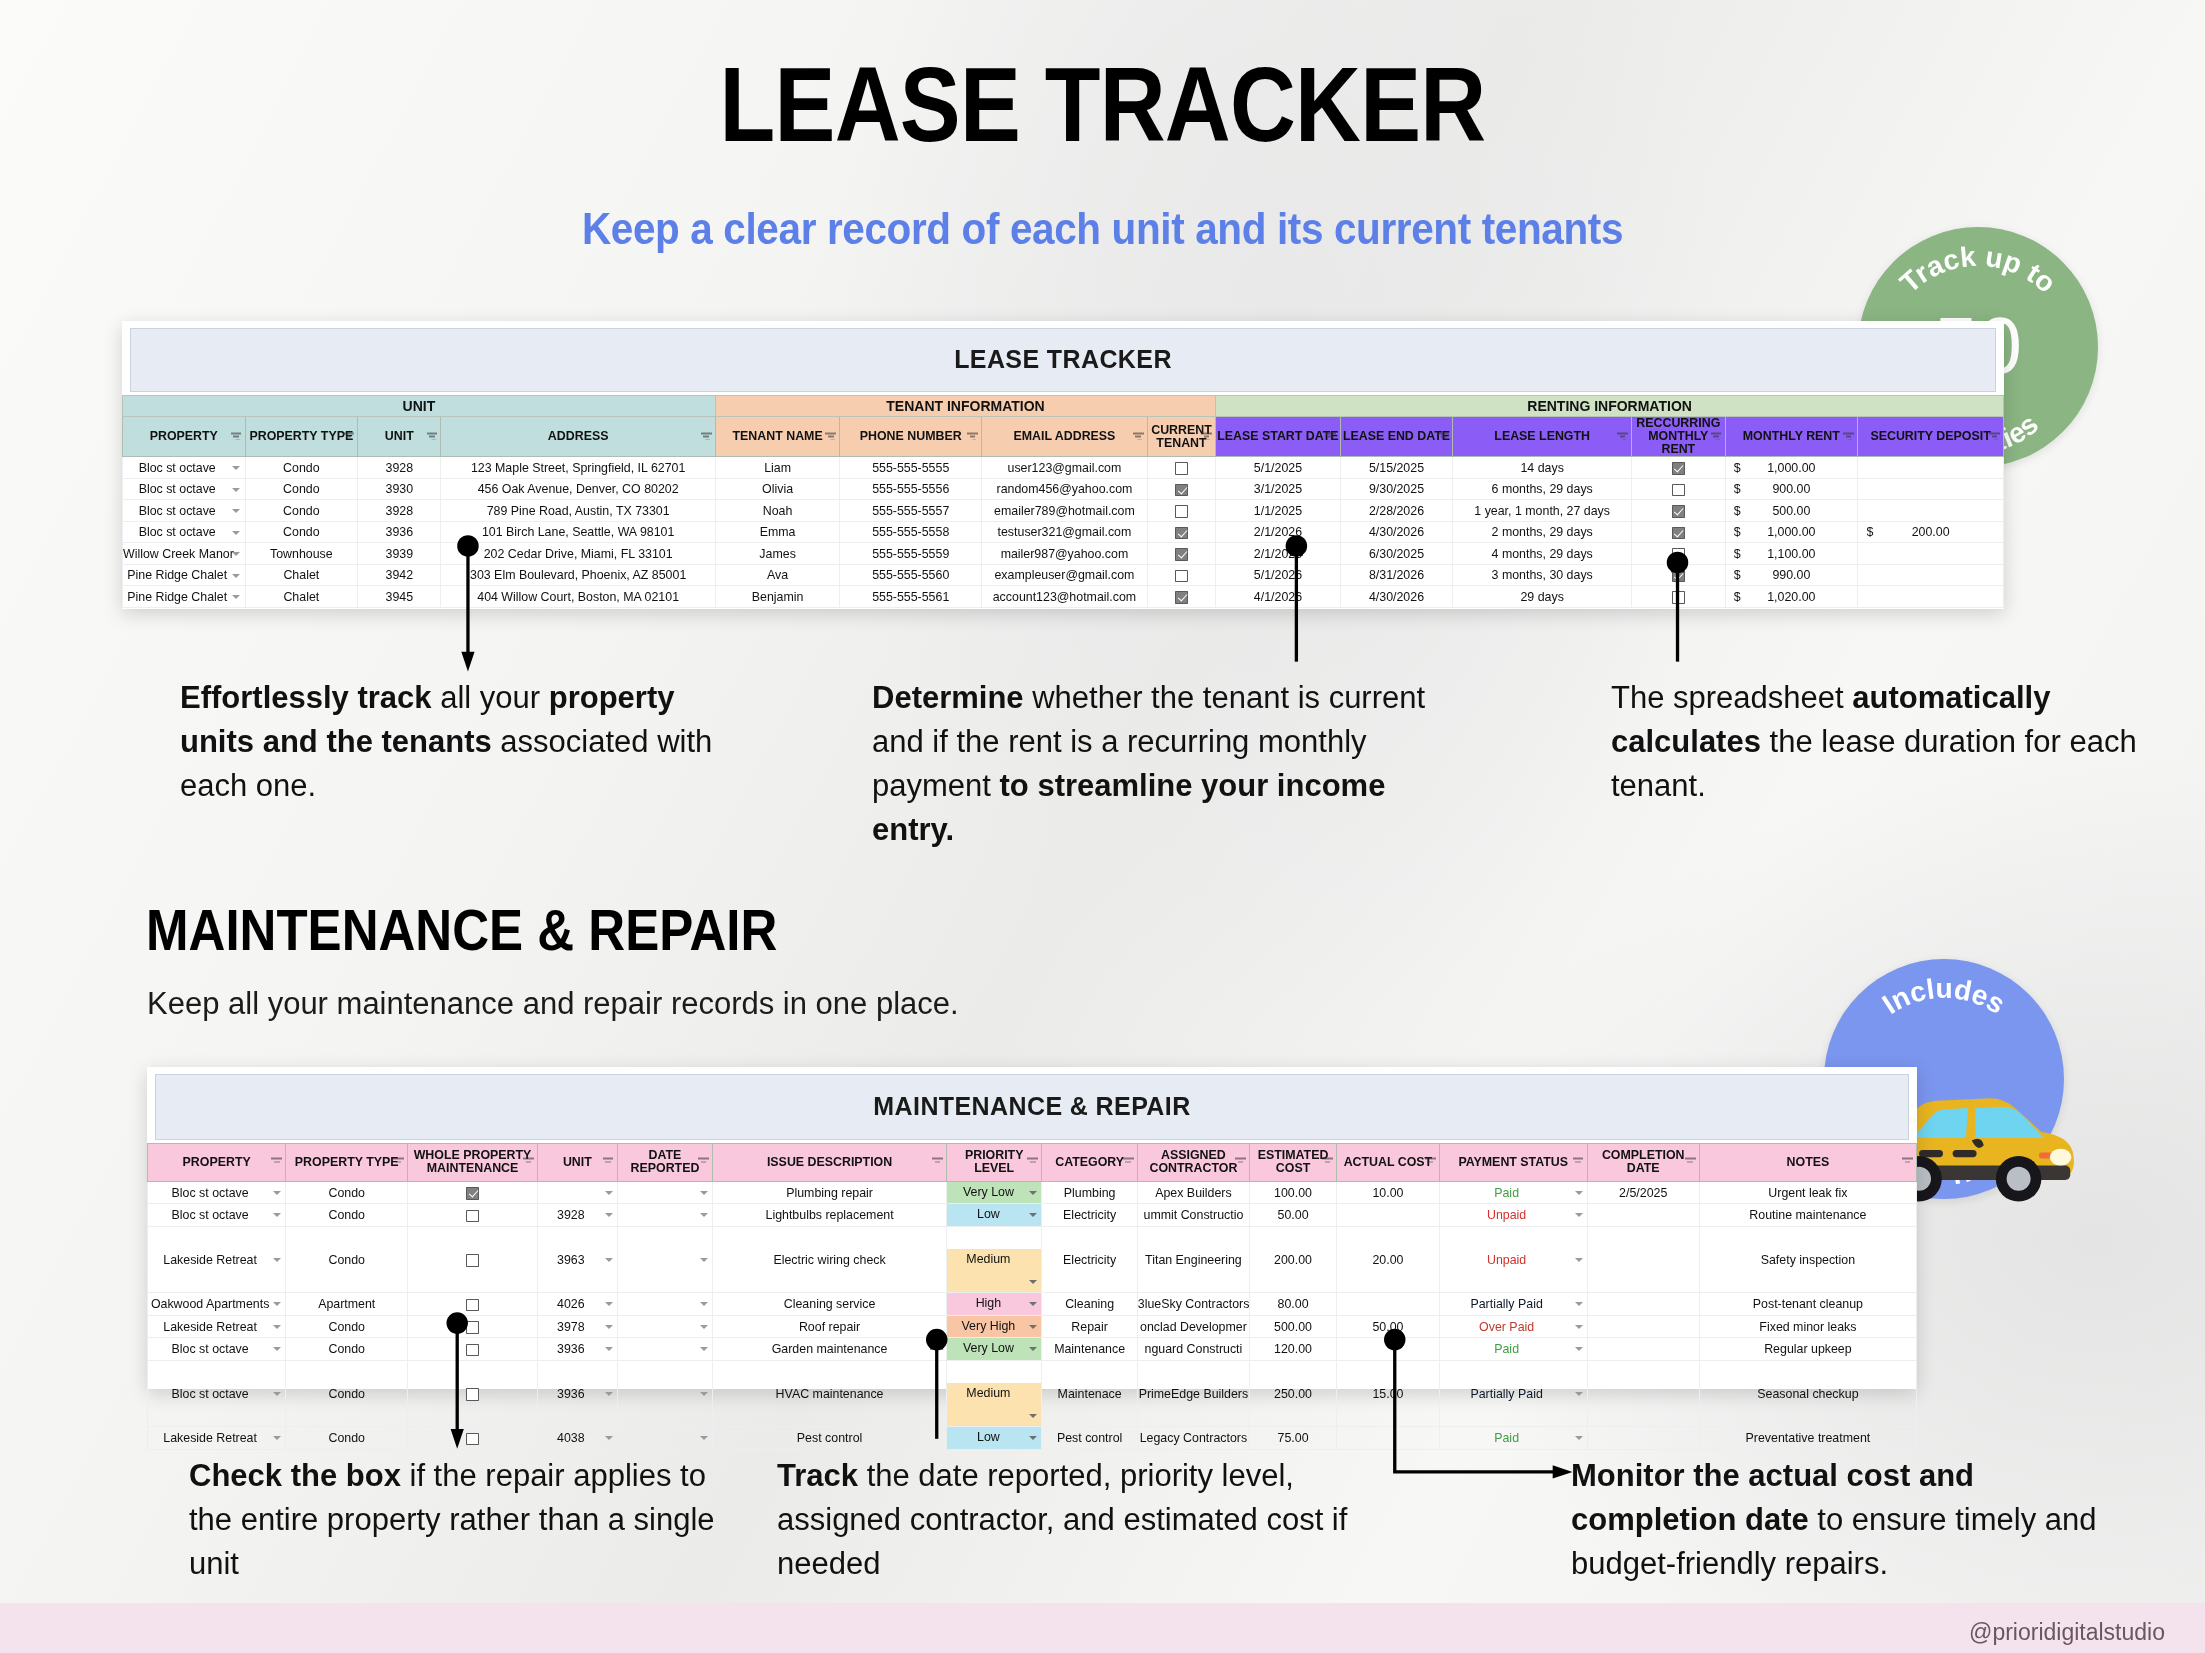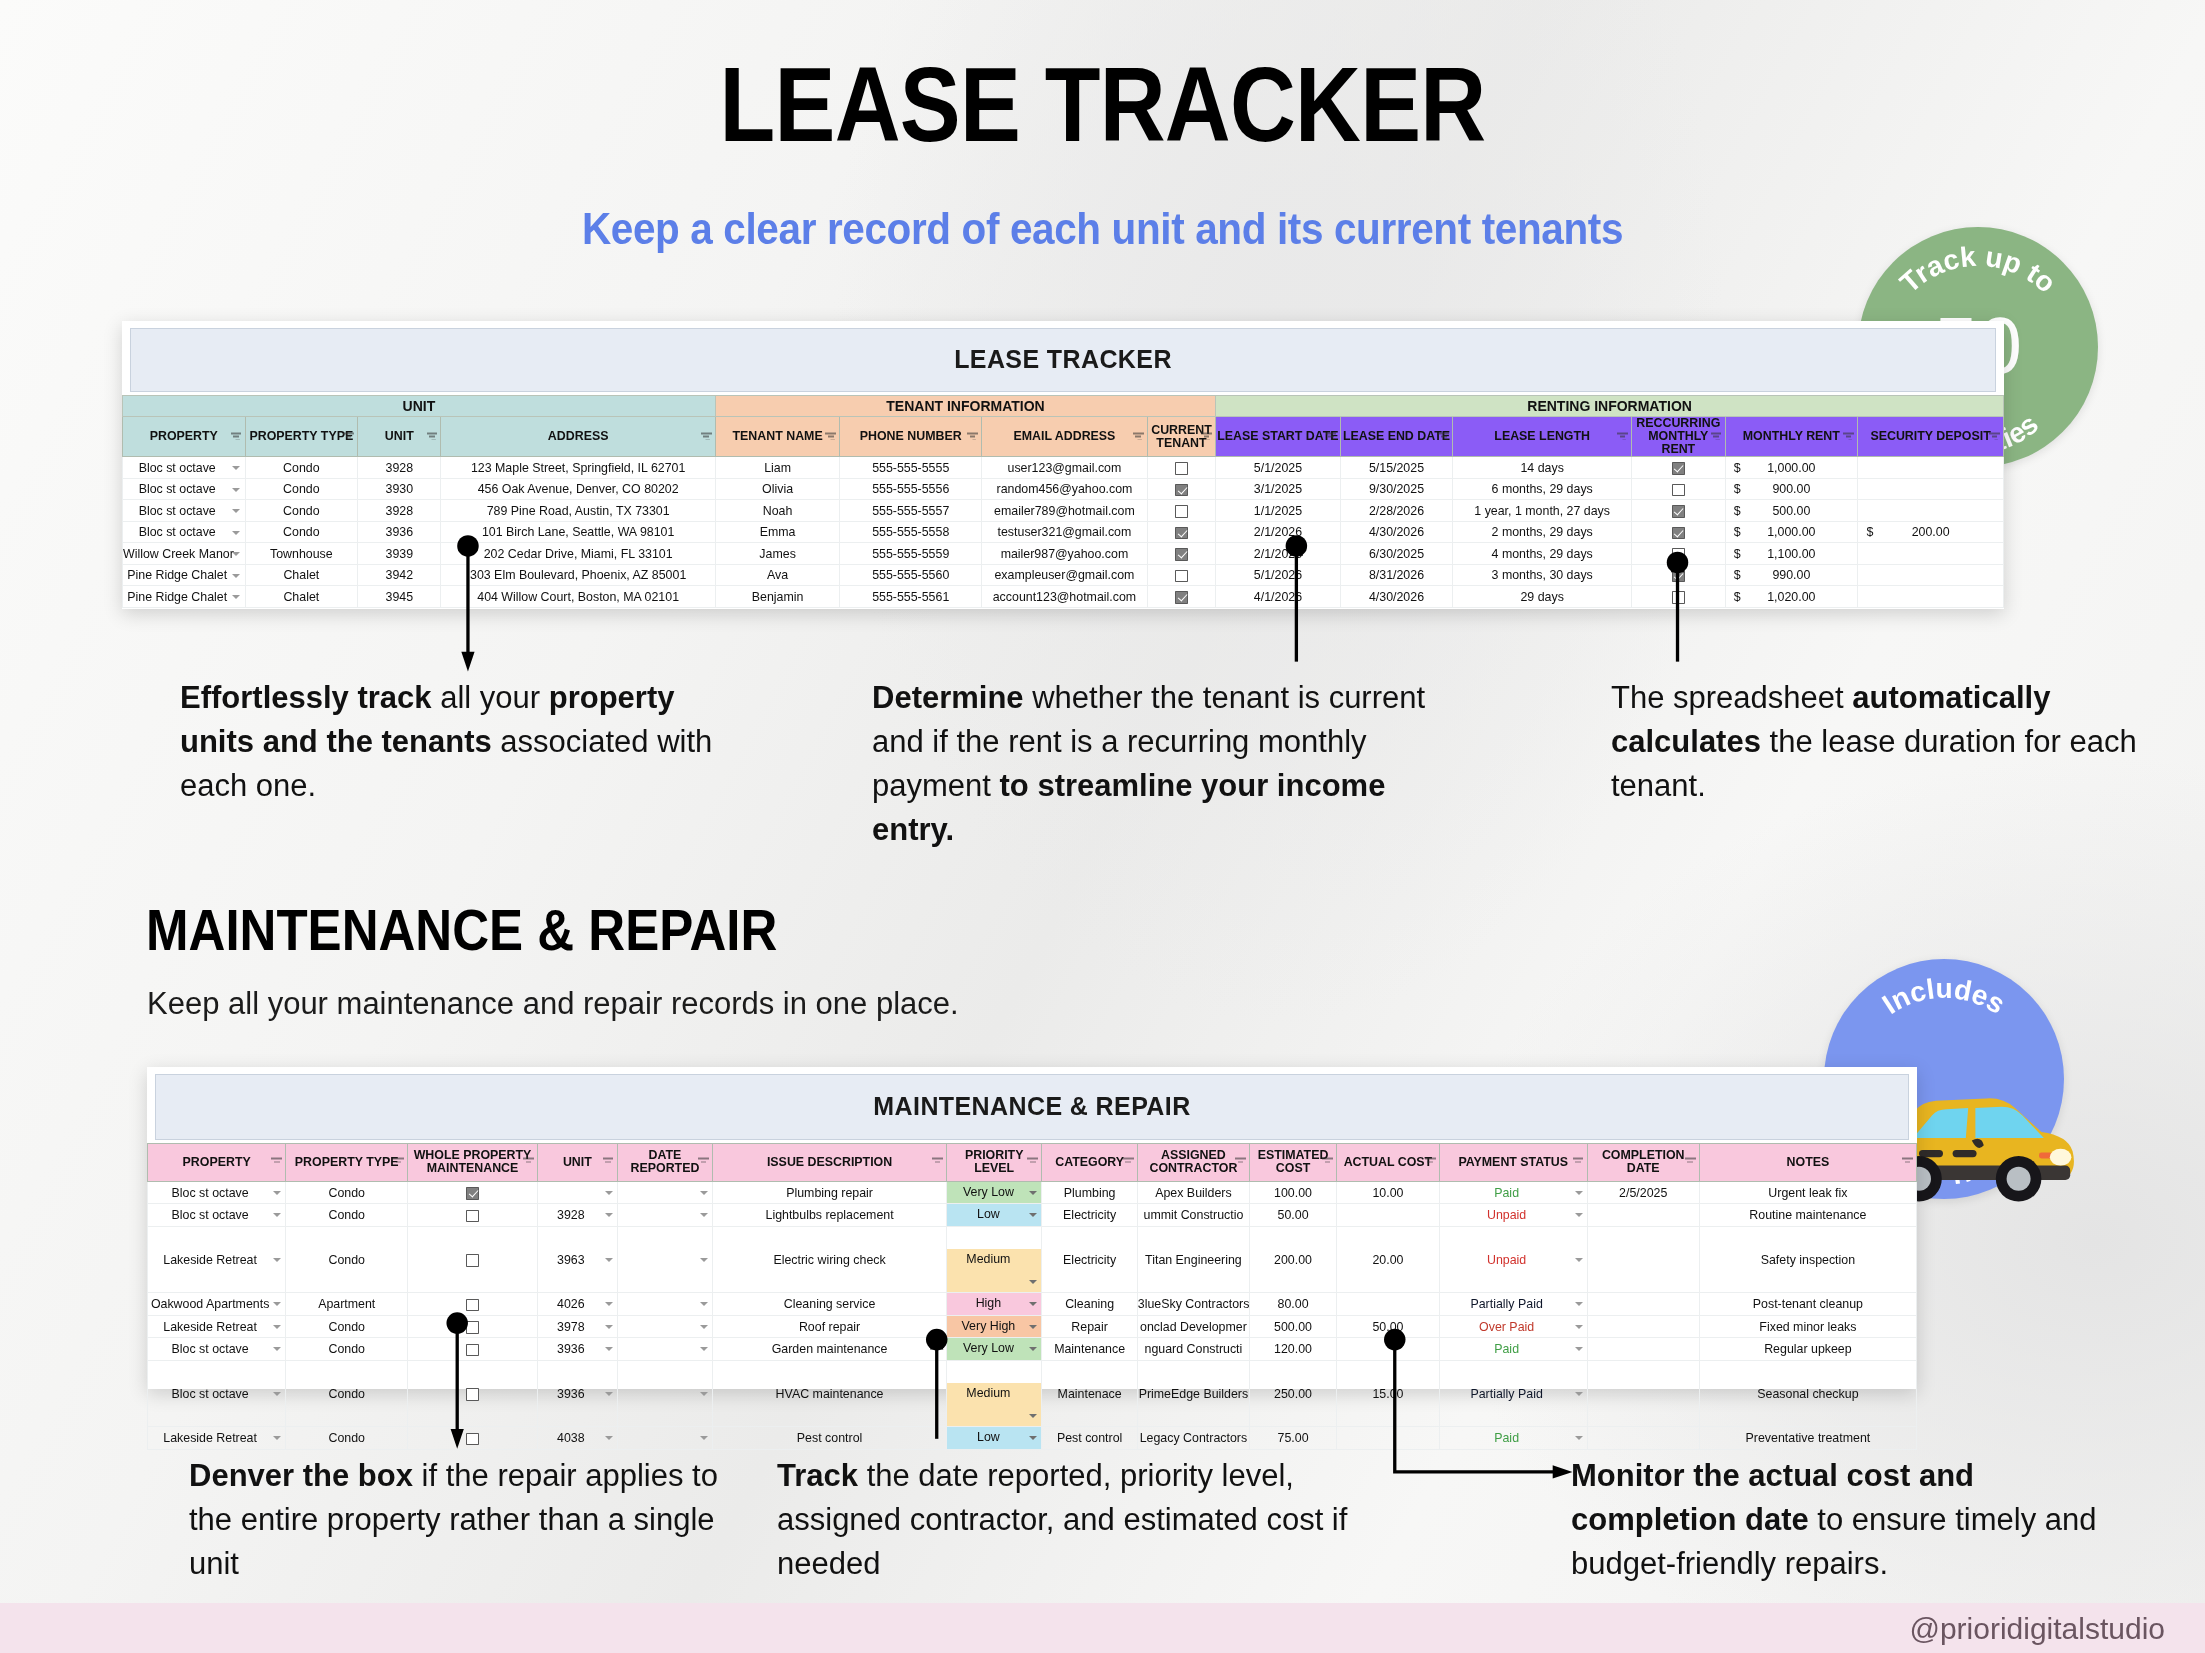--- a/index.html
+++ b/index.html
@@ -177,21 +177,21 @@
 
   svg.leader { position: absolute; overflow: visible; pointer-events: none; }
 
   
   .footer-bar {
     position: absolute; bottom: 0; left: 0; width: 2205px; height: 51px;
     background: #f4e3ec;
   }
   .footer-handle {
     position: absolute; bottom: 8.3px; right: 40px;
-    font-size: 30px; color: #6a5560;
+    font-size: 23px; color: #6a5560;
   }
 </style>
 </head>
 <body>
 
 <div class="main-title">LEASE TRACKER</div>
 <div class="subtitle">Keep a clear record of each unit and its current tenants</div>
 
 <div class="badge badge-green">
   <svg viewBox="0 0 290 290">
@@ -632,21 +632,21 @@
 <div class="note note-1">
   <b>Effortlessly track</b><span> all your </span><b>property units and the tenants</b><span> associated with each one.</span>
 </div>
 <div class="note note-2">
   <b>Determine</b><span> whether the tenant is current and if the rent is a recurring monthly payment </span><b>to streamline your income entry.</b><span></span>
 </div>
 <div class="note note-3">
   <b></b><span>The spreadsheet </span><b>automatically calculates</b><span> the lease duration for each tenant.</span>
 </div>
 <div class="note note-4">
-  <b>Denver the box</b><span> if the repair applies to the entire property rather than a single unit</span>
+  <b>Check the box</b><span> if the repair applies to the entire property rather than a single unit</span>
 </div>
 <div class="note note-5">
   <b>Track</b><span> the date reported, priority level, assigned contractor, and estimated cost if needed</span>
 </div>
 <div class="note note-6">
   <b>Monitor the actual cost and completion date</b><span> to ensure timely and budget-friendly repairs.</span>
 </div>
 
 <div class="footer-bar"></div>
 <div class="footer-handle">@prioridigitalstudio</div>

